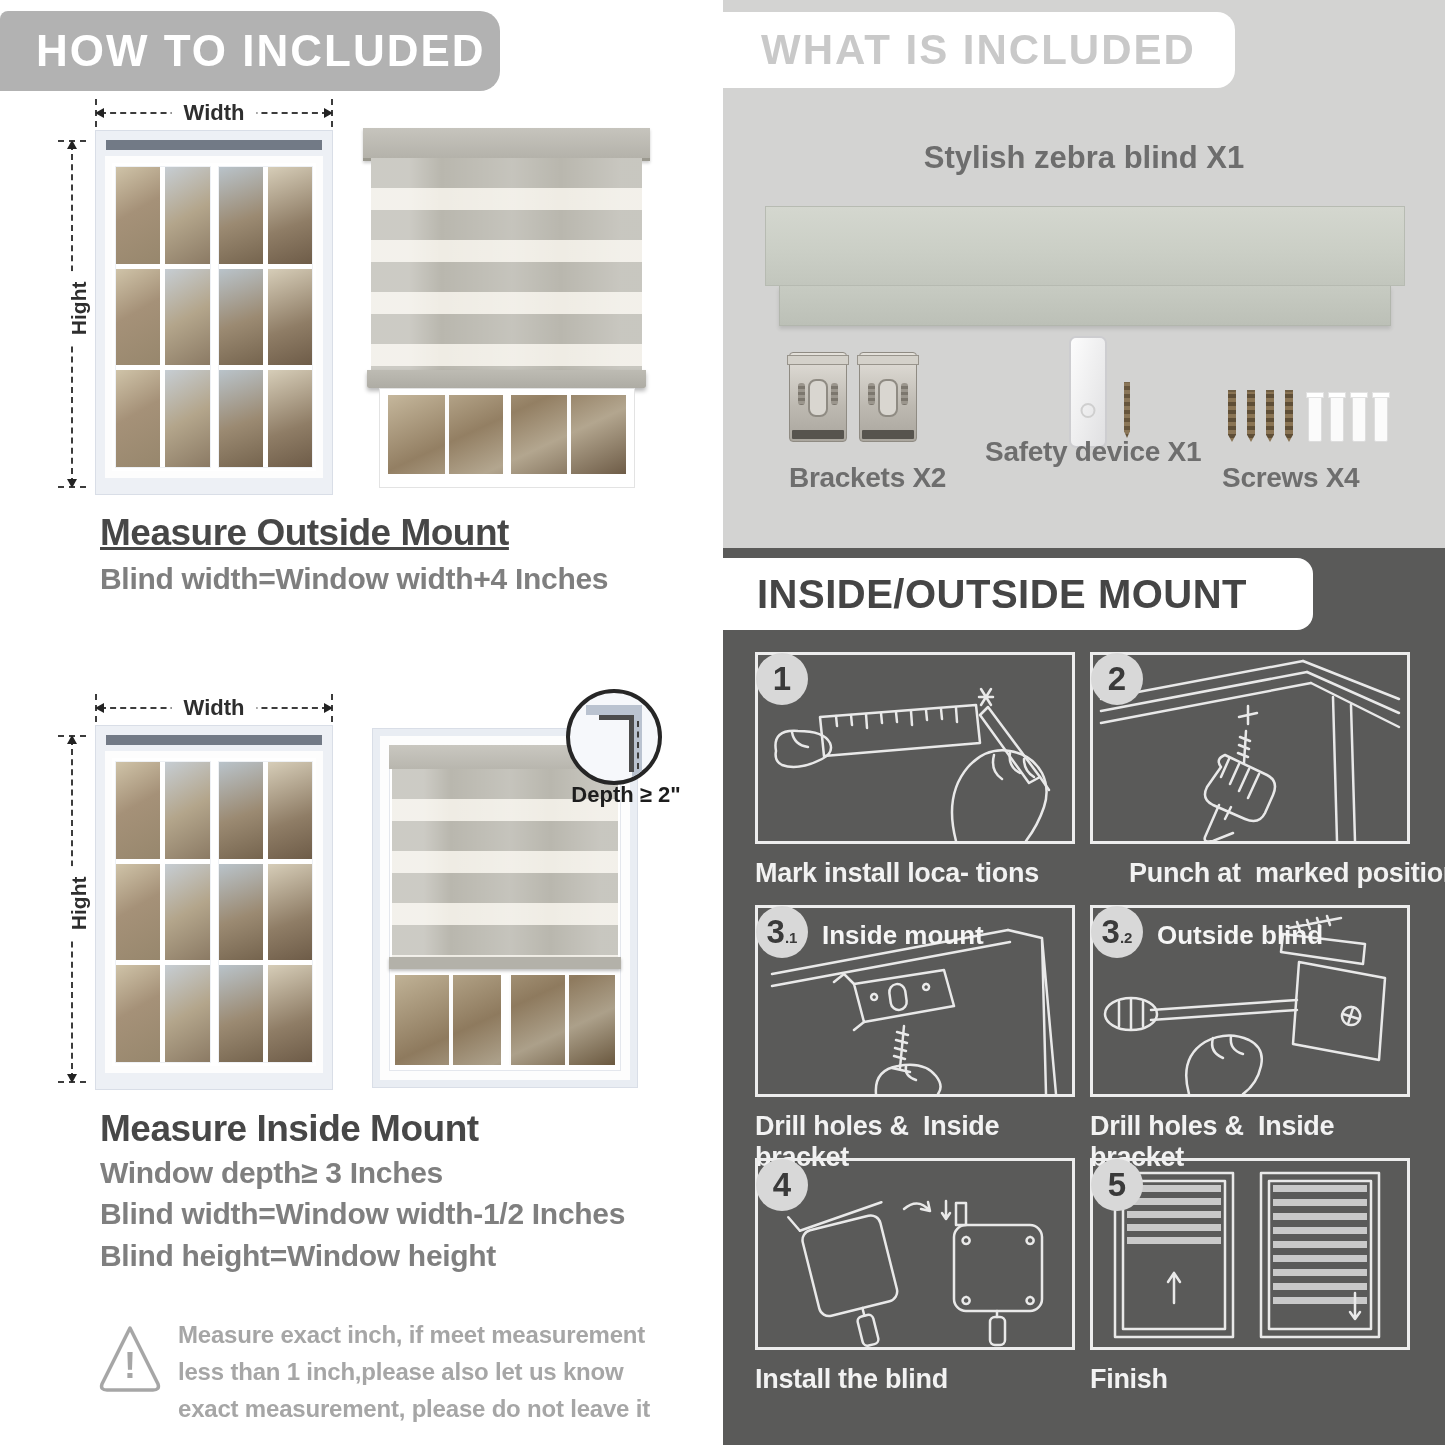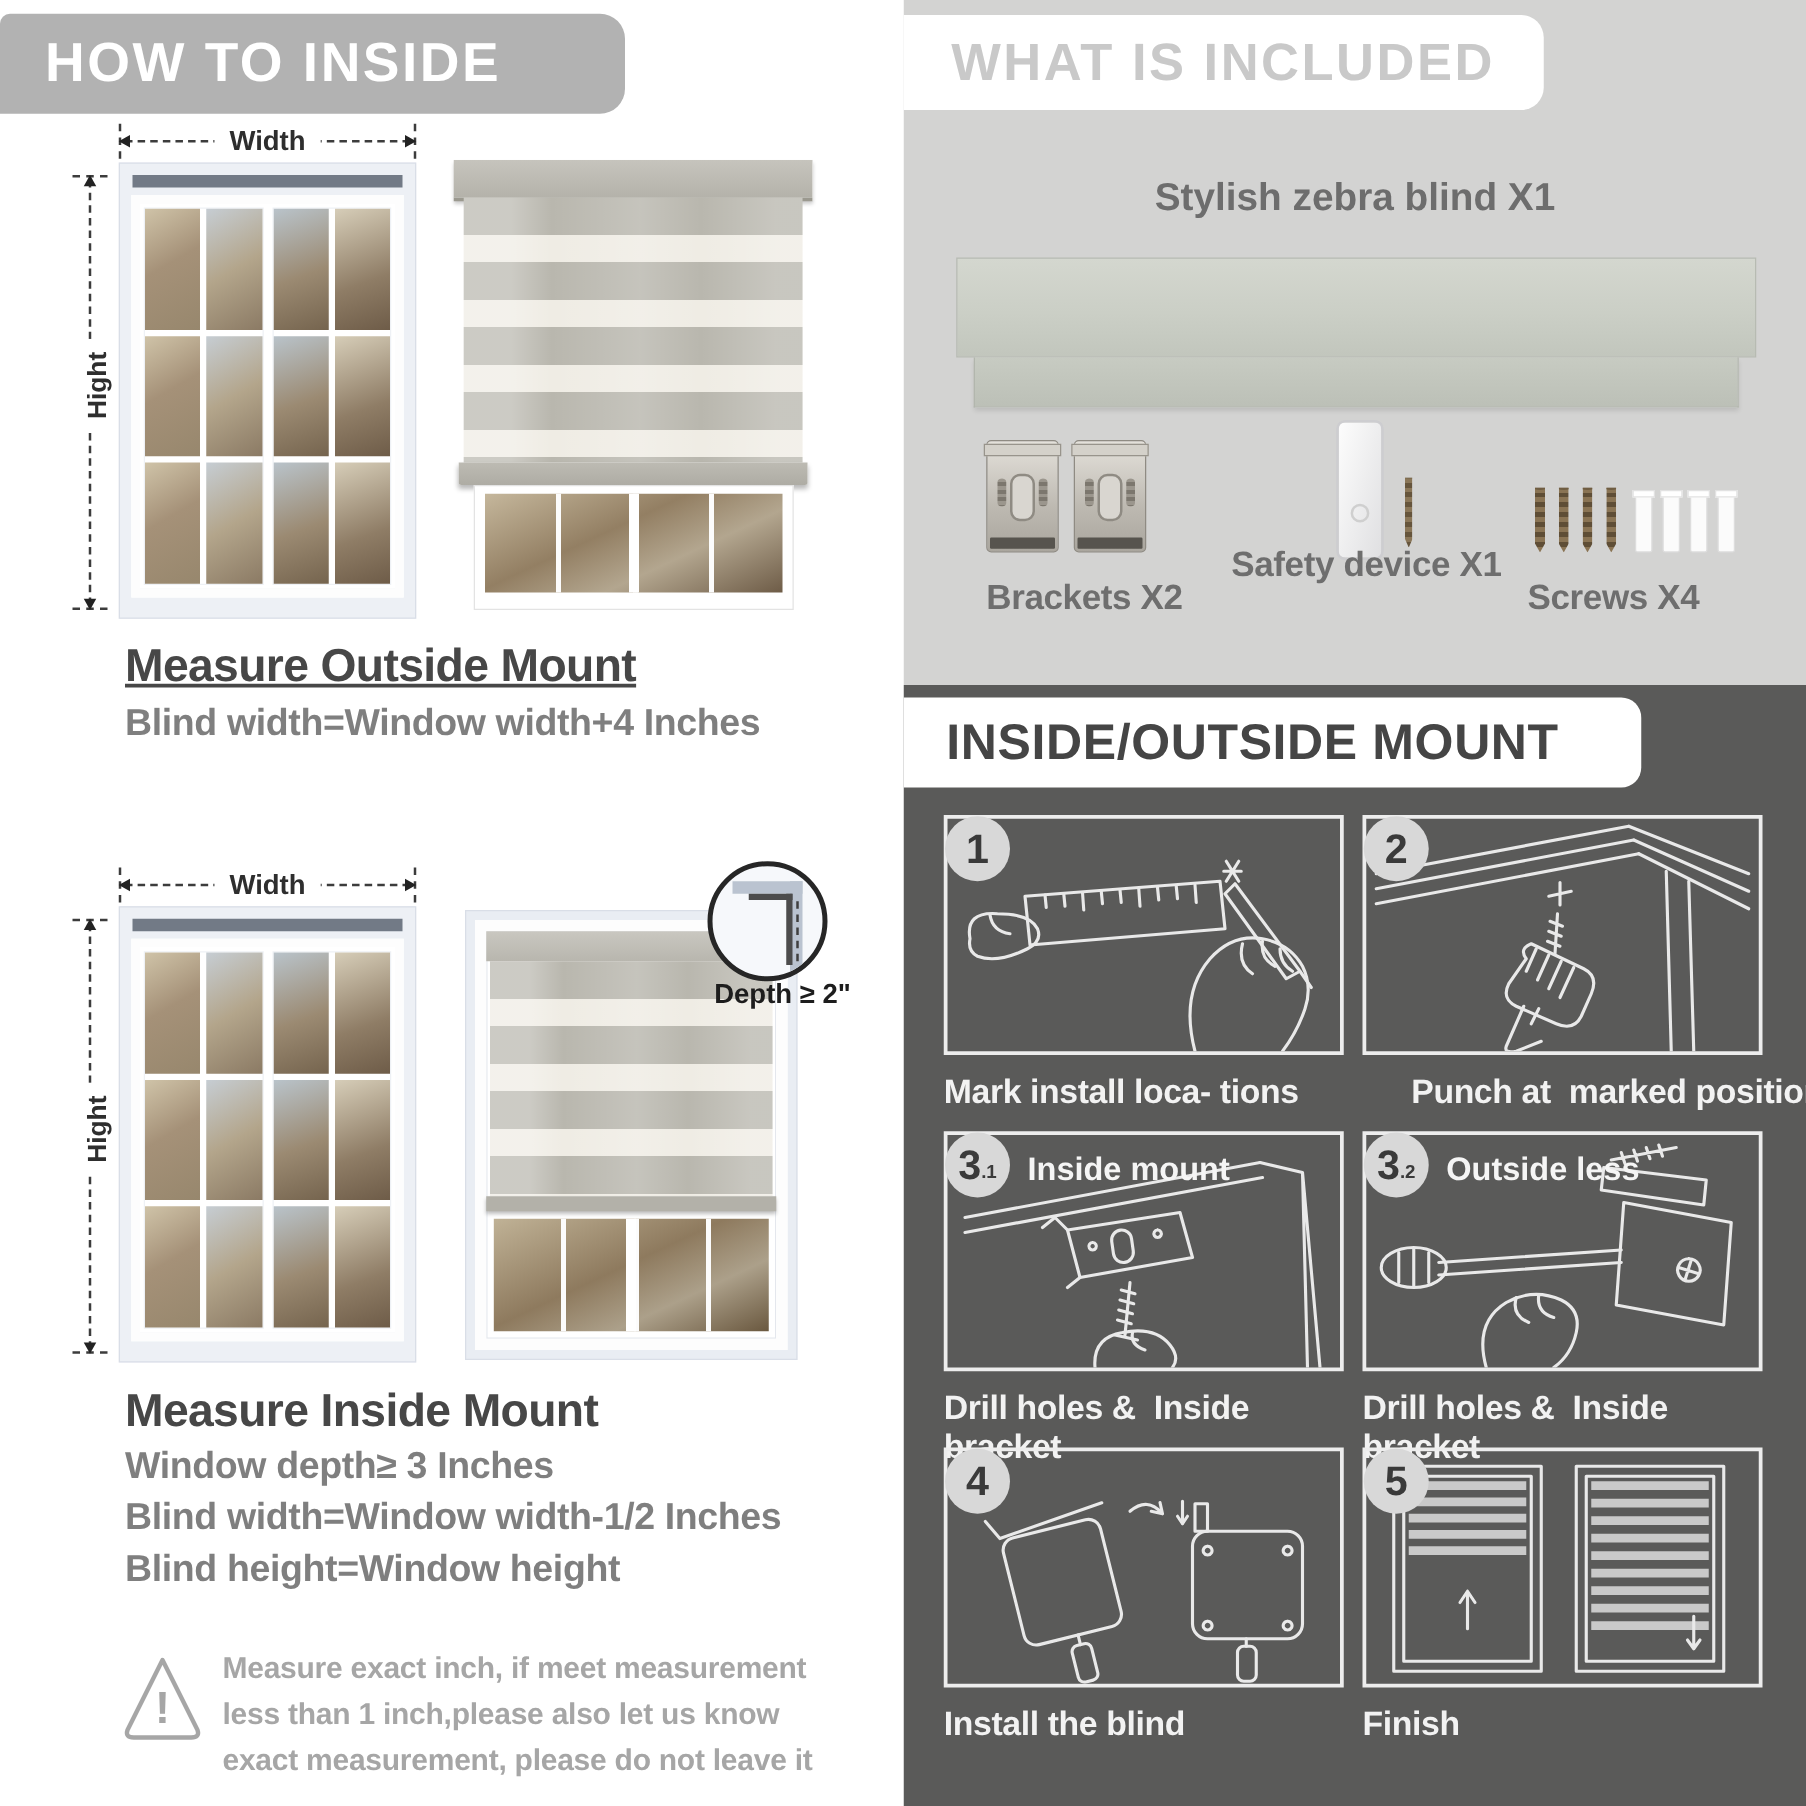--- a/index.html
+++ b/index.html
@@ -130,21 +130,21 @@
   .sketch{position:absolute;left:0;top:0;width:314px;height:186px;}
   .sk{stroke:#e9e9e9;fill:none;stroke-width:2.5;stroke-linecap:round;stroke-linejoin:round;}
 
   .warn-tri{stroke:#a6a6a6;fill:none;stroke-width:3.5;stroke-linejoin:round;}
 </style>
 </head>
 <body>
 
 <div id="page">
 
-  <div class="abs banner-left"><span>HOW TO INSIDE</span></div>
+  <div class="abs banner-left"><span>HOW TO INCLUDED</span></div>
 
   <div class="abs dimw" style="left:95px;top:99px;width:238px;">
     <div class="tk" style="left:0;"></div>
     <div class="tk" style="right:0;"></div>
     <div class="ln"></div>
     <div class="ar l"></div>
     <div class="ar r"></div>
     <span class="lb">Width</span>
   </div>
 
@@ -392,21 +392,21 @@
         <ellipse cx="38" cy="106" rx="26" ry="16"></ellipse>
         <path d="M26,94 l0,24 M38,91 l0,30 M50,94 l0,24"></path>
         <path d="M96,186 Q86,150 112,134 Q134,122 156,132 Q172,140 168,158 Q164,176 150,186"></path>
         <path d="M120,130 Q116,144 130,150 M138,128 Q136,142 150,146"></path>
       </g>
     </svg>
     <div class="badge">
       <span class="n">3</span>
         <span class="s">.2</span>
     </div>
-    <div class="step-title">Outside less</div>
+    <div class="step-title">Outside blind</div>
   </div>
   <div class="step-caption" style="left:1090px;top:1111px;">Drill holes &amp;  Inside bracket</div>
 
   <div class="abs step-card" style="left:755px;top:1158px;">
     <svg class="sketch" viewBox="0 0 314 186">
       <g class="sk">
         <g transform="rotate(-14 95 105)">
           <path d="M52,58 L138,50 M52,58 L44,42"></path>
           <rect x="52" y="60" width="80" height="88" rx="10"></rect>
           <rect x="86" y="156" width="16" height="30" rx="5"></rect>

